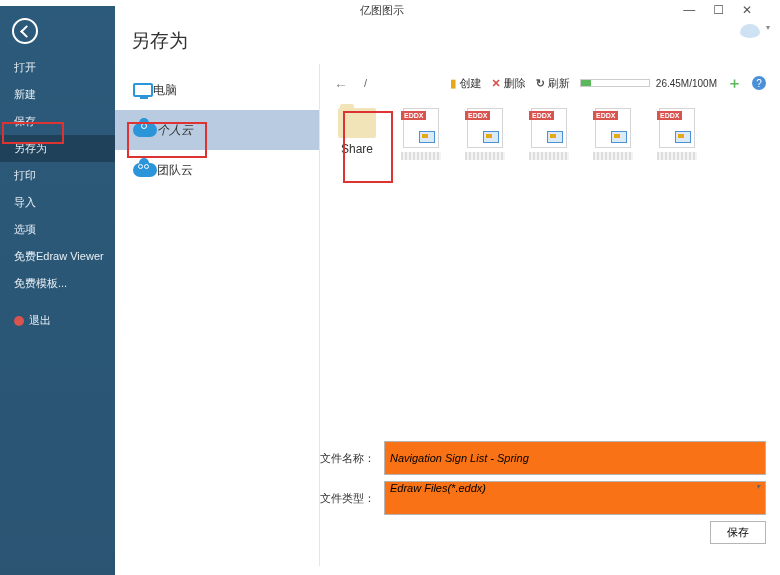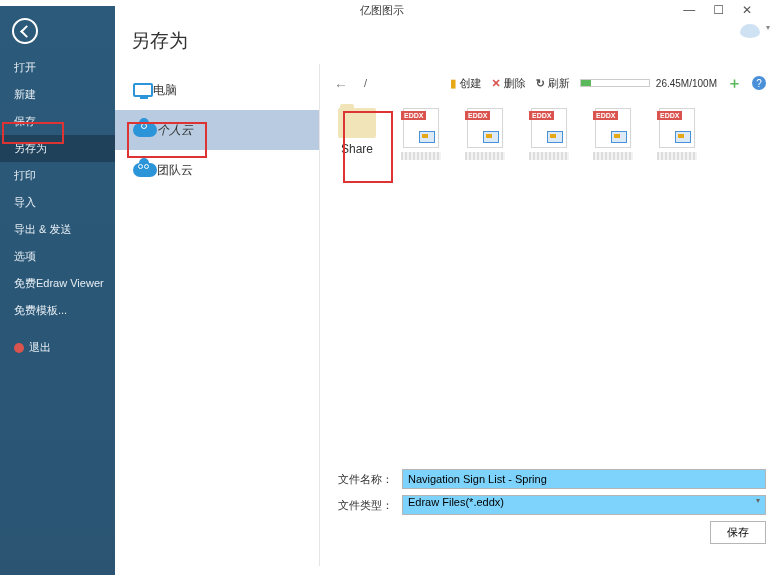--- a/index.html
+++ b/index.html
@@ -65,24 +65,24 @@
 .folder{width:38px;height:30px;background:#f1e4b8;border-radius:2px;position:relative;}
 .folder::before{content:"";position:absolute;top:-4px;left:2px;width:14px;height:6px;background:#f1e4b8;border-radius:2px 2px 0 0;}
 .eddx{width:36px;height:40px;background:#fff;border:1px solid #d5d5d5;position:relative;}
 .eddx::before{content:"EDDX";position:absolute;top:2px;left:-3px;padding:1px 3px;background:#d9534f;color:#fff;font-size:7px;font-weight:bold;}
 .eddx .mini{position:absolute;bottom:4px;right:3px;width:16px;height:12px;border:1px solid #4a90d9;background:#dceaf7;}
 .eddx .mini::after{content:"";position:absolute;top:2px;left:2px;width:6px;height:4px;background:#e6a817;}
 .fitem .lbl{font-size:12px;color:#333;text-align:center;}
 .blurlbl{width:40px;height:8px;background:repeating-linear-gradient(90deg,#ddd,#ddd 2px,#f3f3f3 2px,#f3f3f3 4px);}
 
 
-.form{position:absolute;bottom:22px;left:18px;right:14px;font-size:11px;}
+.form{position:absolute;bottom:22px;left:0;right:14px;font-size:11px;}
 .form .row{display:flex;align-items:center;gap:8px;margin-bottom:6px;}
 .form .lab{width:56px;color:#333;}
-.form input,.form .sel{flex:1;border:1px solid #b5b5b5;height:20px;padding:0 5px;font-size:11px;background:#7dd3fc;}
+.form input,.form .sel{flex:1;border:1px solid #b5b5b5;height:34px;padding:0 5px;font-size:11px;background:#f97316;font-style:italic;}
 .form .sel{display:flex;align-items:flex-start;justify-content:space-between;}
 .form .sel::after{content:"▾";font-size:8px;color:#666;}
 .form .btnrow{display:flex;justify-content:flex-end;}
 .form button{border:1px solid #b5b5b5;background:#fff;padding:3px 16px;font-size:11px;cursor:pointer;}
 </style>
 </head>
 <body>
 
 <div class="titlebar">
   <span class="title">亿图图示</span>
@@ -94,21 +94,20 @@
 </div>
 
 <div class="sidebar">
   <div class="backbtn"></div>
   <div class="item">打开</div>
   <div class="item">新建</div>
   <div class="item">保存</div>
   <div class="item active">另存为</div>
   <div class="item">打印</div>
   <div class="item">导入</div>
-  <div class="item">导出 &amp; 发送</div>
   <div class="item">选项</div>
   <div class="item">免费Edraw Viewer</div>
   <div class="item">免费模板...</div>
   <div style="height:10px"></div>
   <div class="item exit"><span>退出</span></div>
 </div>
 
 <div class="red-hl hl-saveas"></div>
 <div class="red-hl hl-personal"></div>
 <div class="red-hl hl-share"></div>

